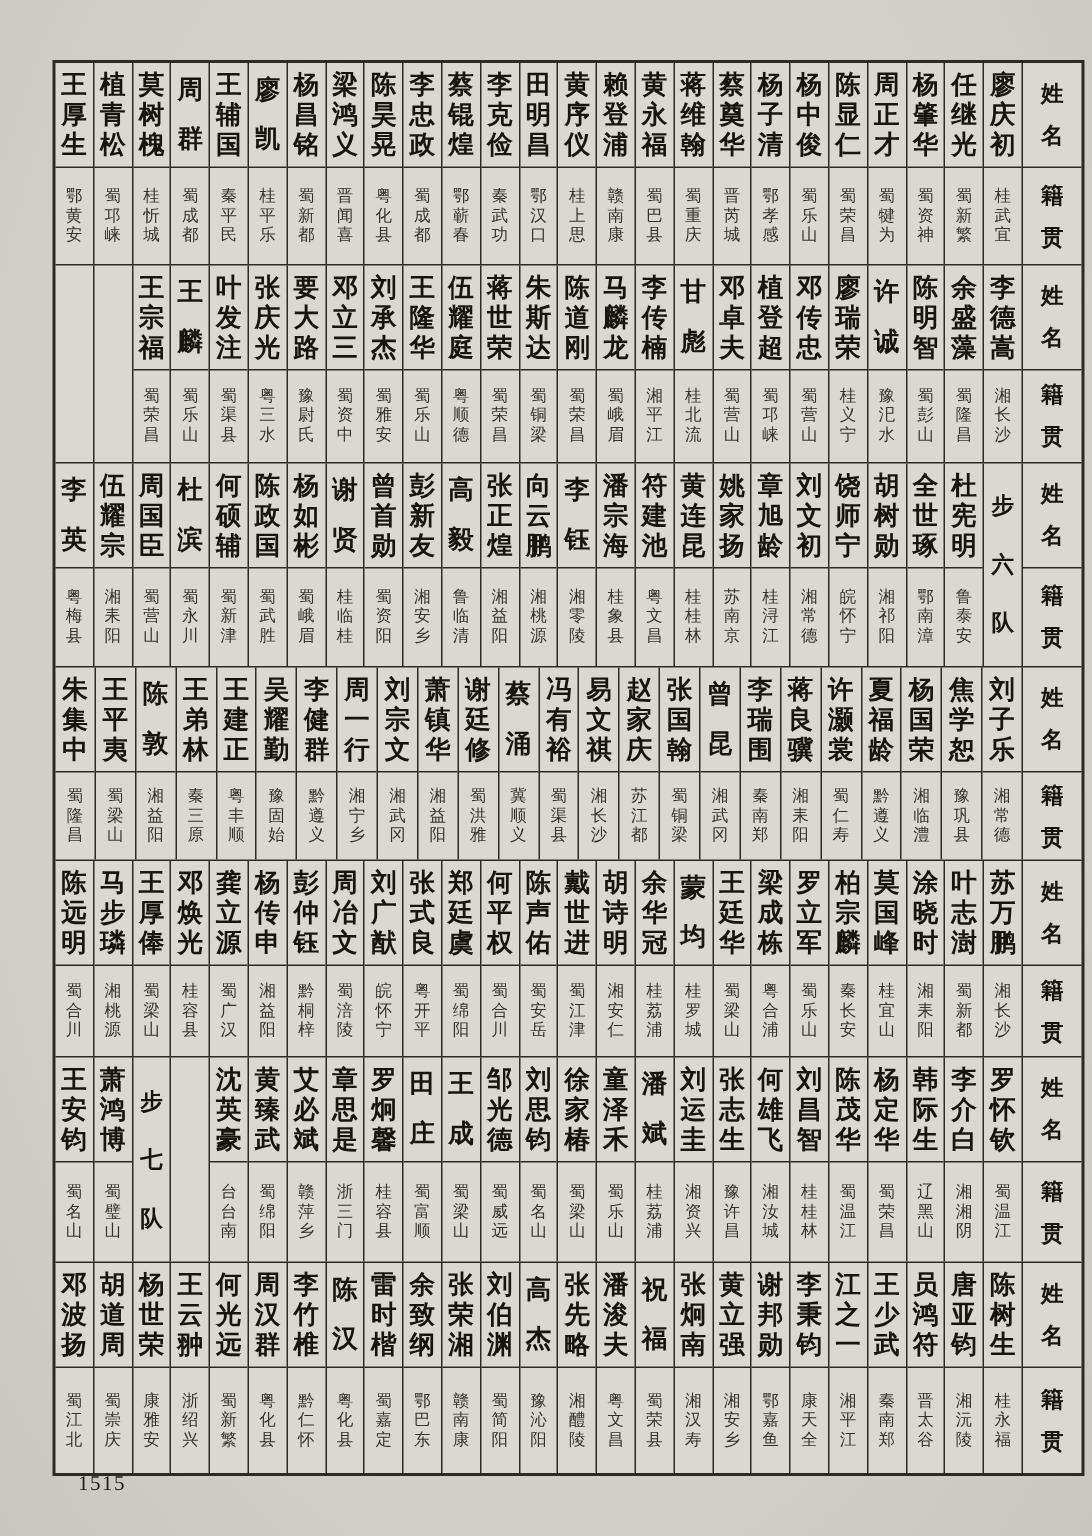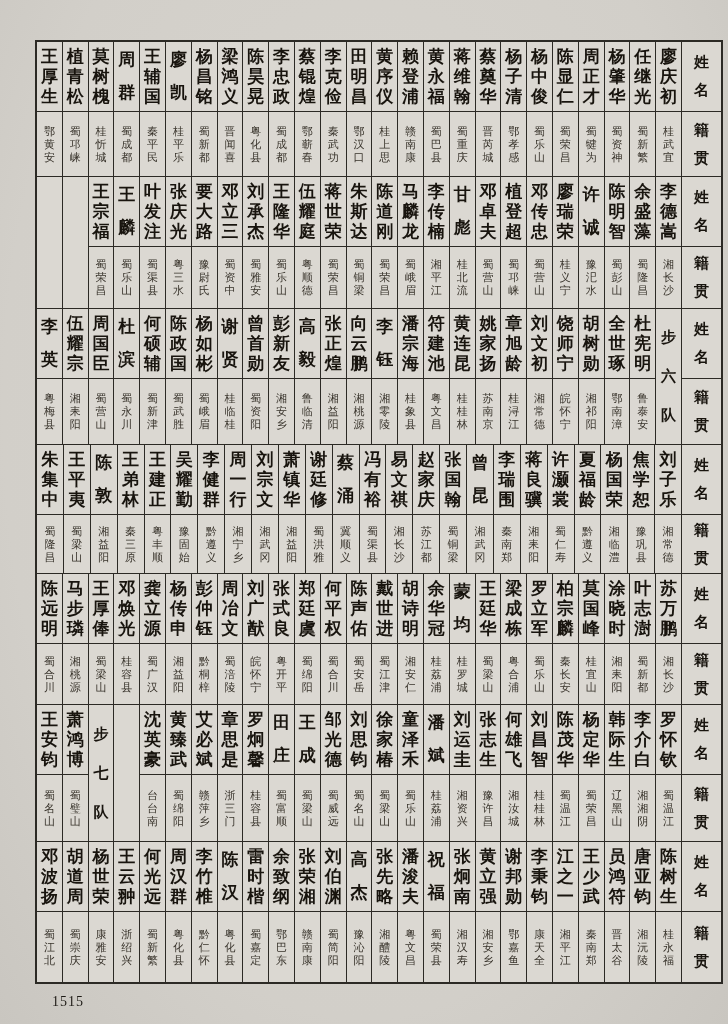--- a/index.html
+++ b/index.html
@@ -77,21 +77,20 @@
     font-size: 15px;
     color: #18140e;
     gap: 9px;
   }
   .page-number {
     position: absolute;
     left: 52px; top: 982px;
     font-size: 14px;
     letter-spacing: 1px;
     color: #1d1a15;
-    margin-top: 12px;
   }
 </style>
 </head>
 <body>
 
 <div class="page">
   <div class="roster-table">
       <div class="band" style="height: 135px;">
         <div class="col">
           <div class="name-cell">

